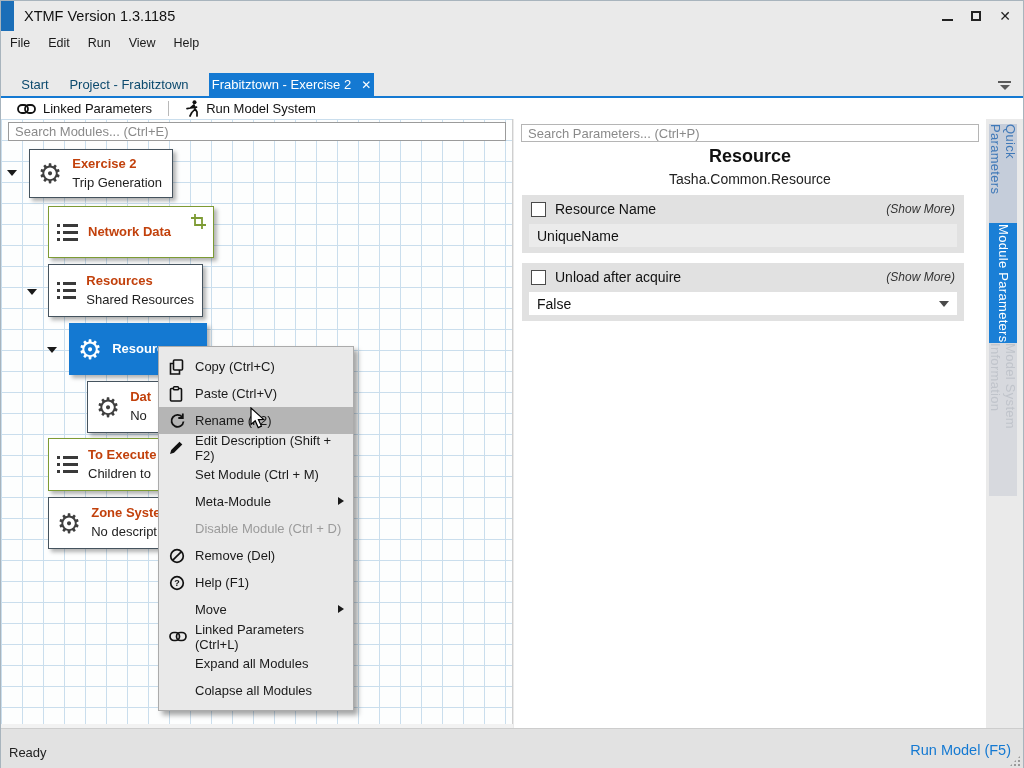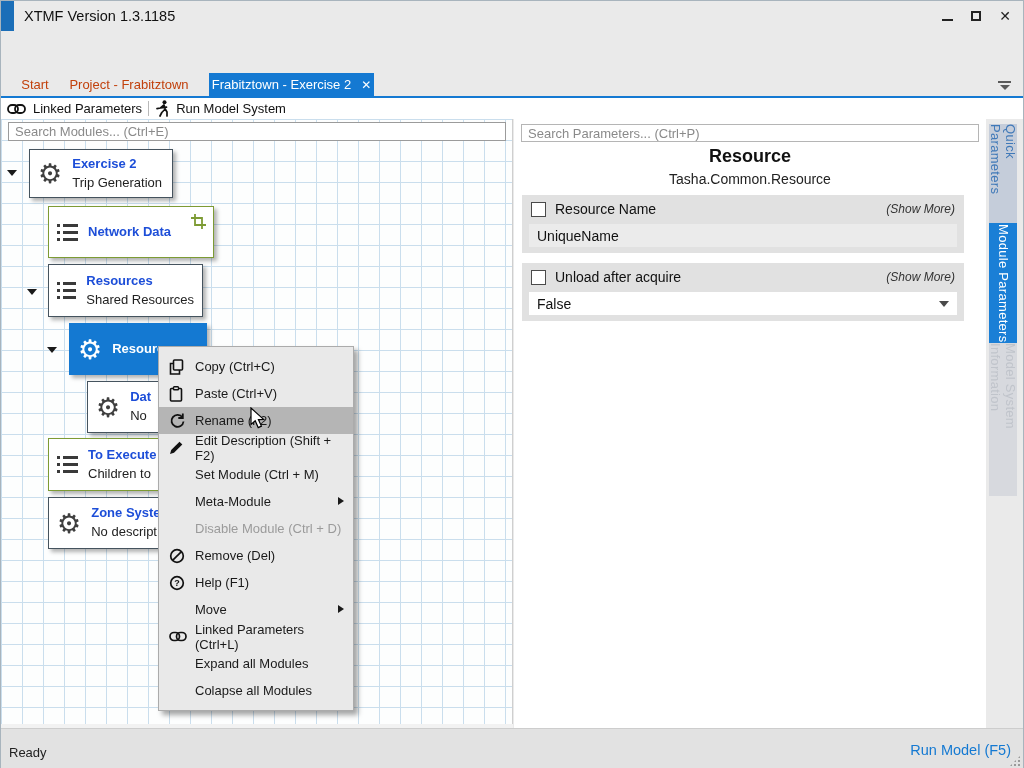--- a/index.html
+++ b/index.html
@@ -16,54 +16,54 @@
   .btn-max-glyph { width:10px; height:10px; border:2px solid #222; display:inline-block; }
   .btn-min-glyph { width:11px; height:2.5px; background:#222; display:inline-block; margin-top:8px; }
   .btn-close-glyph { font-size:14px; font-weight:bold; }
 
   
   .menubar { position:absolute; left:0; top:32px; height:22px; display:flex; gap:0; }
   .menu-item { padding:3px 9px; font-size:12.5px; color:#1a1a1a; }
 
   
   .tabstrip { position:absolute; left:0; top:72px; width:100%; height:23px; }
-  .doc-tab { position:absolute; top:0; height:23px; display:flex; align-items:center; justify-content:center; font-size:13px; color:#c2410c; }
+  .doc-tab { position:absolute; top:0; height:23px; display:flex; align-items:center; justify-content:center; font-size:13px; color:#0c4a6e; }
   .doc-tab.t0 { left:8px;  width:52px; }
   .doc-tab.t1 { left:62px; width:132px; }
   .doc-tab.active { left:208px; width:165px; background:#1479d2; color:#fff; }
   .doc-tab .close-x { margin-left:10px; font-size:12px; color:#fff; }
   .tab-overflow { position:absolute; right:12px; top:8px; width:13px; height:9px; }
   .tab-overflow .bar { width:13px; height:2px; background:#5a5a5a; }
   .tab-overflow .tri { width:0; height:0; margin:2px auto 0; border-left:5px solid transparent; border-right:5px solid transparent; border-top:5px solid #5a5a5a; }
   .accent-line { position:absolute; left:0; top:95px; width:100%; height:2px; background:#1479d2; }
 
   
   .toolbar { position:absolute; left:0; top:97px; width:100%; height:21px; background:#fff; display:flex; align-items:center; }
-  .tool-btn { display:flex; align-items:center; gap:7px; padding:0 6px; height:21px; font-size:13px; color:#111; }
+  .tool-btn { display:flex; align-items:center; gap:7px; padding:0 16px; height:21px; font-size:13px; color:#111; }
   .tool-sep { width:1px; height:15px; background:#b9b9b9; }
 
   
   .left-panel { position:absolute; left:0; top:118px; width:512px; height:609px;
     background-color:#fdfefe;
     background-image:linear-gradient(to right,#cadeed 1px,transparent 1px),linear-gradient(to bottom,#cadeed 1px,transparent 1px);
     background-size:21px 21px; border-right:1px solid #cfcfcf; }
   .left-bottom-gap { position:absolute; left:0; top:723px; width:512px; height:5px; background:#f2f2f2; }
   .search-box { position:absolute; background:#fff; border:1px solid #9b9b9b; font-size:13px; color:#8a8a8a; display:flex; align-items:center; padding:0 6px; }
   .search-modules { left:7px; top:3px; width:498px; height:19px; }
   .search-params { left:7px; top:5px; width:458px; height:18px; border:1px solid #b5b5b5; }
 
   
   .expander { position:absolute; width:0; height:0; border-left:5px solid transparent; border-right:5px solid transparent; border-top:6px solid #1a1a1a; }
 
   
   .node { position:absolute; background:#fff; border:1px solid #45535e; box-shadow:3px 3px 4px rgba(0,0,0,0.3); display:flex; align-items:center; padding:0 8px; gap:10px; }
   .node.green { border-color:#7d9b34; }
   .node.selected { background:#1479d2; border-color:#1479d2; }
   .node .texts { display:flex; flex-direction:column; justify-content:center; line-height:1.45; }
-  .node .n-title { font-size:13px; font-weight:bold; color:#1d4ed8; white-space:nowrap; }
+  .node .n-title { font-size:13px; font-weight:bold; color:#c2410c; white-space:nowrap; }
   .node .n-sub { font-size:13px; color:#222; white-space:nowrap; }
   .node.selected .n-title { color:#fff; }
   .gear-glyph { font-family:"DejaVu Sans",sans-serif; font-size:27px; color:#3f3f3f; line-height:1; }
   .node.selected .gear-glyph { color:#fff; }
   .list-glyph { width:21px; height:17px;
     background-image:repeating-linear-gradient(to bottom,#3a3a3a 0 3px,transparent 3px 7px),repeating-linear-gradient(to bottom,#3a3a3a 0 3px,transparent 3px 7px);
     background-size:15px 17px,3px 17px; background-position:6px 0,0 0; background-repeat:no-repeat; }
   .crop-badge { position:absolute; right:7px; top:7px; }
 
   
@@ -121,20 +121,27 @@
         </div>
       <div class="win-btn">
           <span class="btn-max-glyph"></span>
         </div>
       <div class="win-btn">
           <span class="btn-close-glyph">✕</span>
         </div>
     </div>
   </div>
 
+  <div class="menubar">
+    <div class="menu-item">File</div>
+    <div class="menu-item">Edit</div>
+    <div class="menu-item">Run</div>
+    <div class="menu-item">View</div>
+    <div class="menu-item">Help</div>
+  </div>
 
   <div class="tabstrip">
     <div class="doc-tab t0">Start</div>
     <div class="doc-tab t1">Project - Frabitztown</div>
     <div class="doc-tab active">
       <span>Frabitztown - Exercise 2</span>
       <span class="close-x">✕</span>
     </div>
     <div class="tab-overflow">
       <div class="bar"></div>

